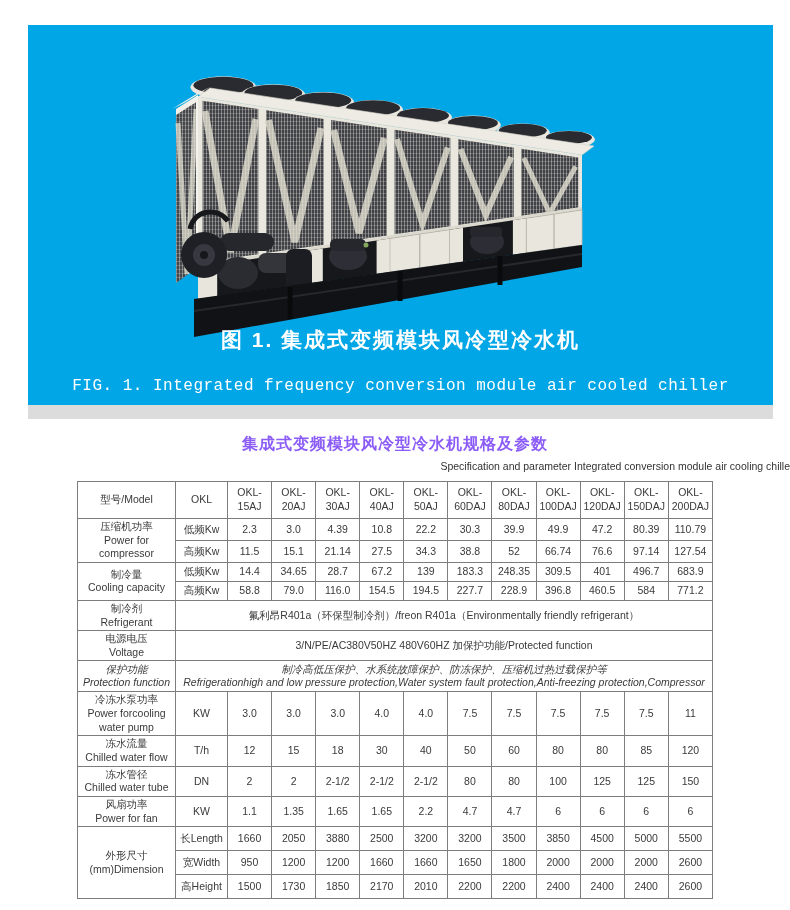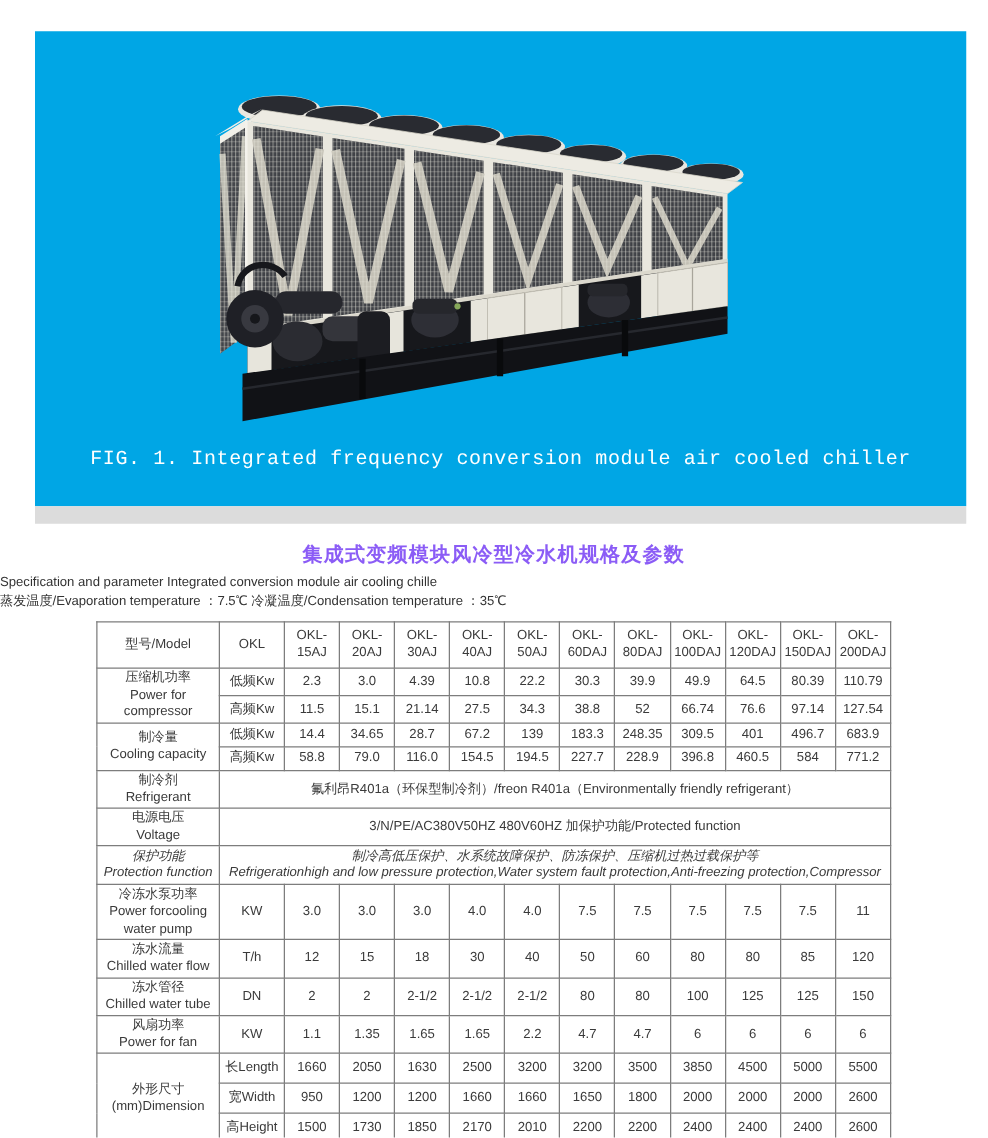--- a/index.html
+++ b/index.html
@@ -4,26 +4,26 @@
 <style>
   html,body{margin:0;padding:0;background:#fff;}
   body{width:790px;height:910px;position:relative;overflow:hidden;
        font-family:"Liberation Sans",sans-serif;color:#333;}
   
   .hero{position:absolute;left:28px;top:25px;width:745px;height:380px;background:#00A6E5;}
   .hero-strip{position:absolute;left:28px;top:405px;width:745px;height:14px;background:#DCDCDC;}
   .machine{position:absolute;left:142px;top:24px;width:440px;height:auto;}
   .cap-zh{position:absolute;left:0;top:301px;width:100%;text-align:center;color:#fff;
           font-size:21px;font-weight:bold;letter-spacing:2px;}
-  .cap-en{position:absolute;left:0;top:333px;width:100%;text-align:center;color:#fff;
+  .cap-en{position:absolute;left:0;top:352px;width:100%;text-align:center;color:#fff;
           font-size:16px;font-family:"Liberation Mono","DejaVu Sans Mono",monospace;letter-spacing:0.5px;}
   
   .spec{position:absolute;left:0;top:434px;width:790px;}
   .spec-title{text-align:center;font-size:16px;font-weight:bold;color:#8b5cf6;margin:0 0 5px 0;letter-spacing:1px;}
-  .spec-sub{text-align:left;font-size:10.5px;color:#333;margin:2px 0;}
+  .spec-sub{text-align:right;font-size:10.5px;color:#333;margin:2px 0;}
   table{border-collapse:collapse;table-layout:fixed;width:636px;margin:9px auto 0 auto;
         font-size:10.5px;color:#3a3a3a;}
   td{border:1px solid #7d7d7d;text-align:center;vertical-align:middle;padding:1px 2px;line-height:1.3;
      overflow:hidden;}
   table{border:1px solid #5a5a5a;}
   col.c-label{width:98px;} col.c-unit{width:52px;}
   tr.r-hdr td{height:34px;}
   tr.r-freq td{height:16px;}
   tr.r-mid td{height:26px;}
   tr.r-prot td{height:28px;font-style:italic;}
@@ -161,28 +161,28 @@
 
     <g>
       <path d="M24,250 L412,196 L412,218 L24,288 Z" fill="#111216"></path>
       <path d="M24,262 L412,205" stroke="#26282e" stroke-width="2"></path>
       <path d="M120,238 L120,270" stroke="#090a0c" stroke-width="5"></path>
       <path d="M230,222 L230,252" stroke="#090a0c" stroke-width="5"></path>
       <path d="M330,207 L330,236" stroke="#090a0c" stroke-width="5"></path>
     </g>
   </svg>
 
+  <div class="cap-zh">图 1.  集成式变频模块风冷型冷水机</div>
   <div class="cap-en">FIG. 1. Integrated frequency conversion module air cooled chiller</div>
 </div>
 <div class="hero-strip"></div>
 
 <div class="spec">
   <div class="spec-title">集成式变频模块风冷型冷水机规格及参数</div>
   <div class="spec-sub">Specification and parameter Integrated conversion module air cooling chille</div>
-  <div class="spec-sub">蒸发温度/Evaporation temperature ：7.5℃ 冷凝温度/Condensation temperature ：35℃</div>
 
   <table>
     <colgroup>
       <col class="c-label">
         <col class="c-unit">
       <col>
         <col>
         <col>
         <col>
         <col>
@@ -216,21 +216,21 @@
       </td>
       <td>低频Kw</td>
       <td>2.3</td>
       <td>3.0</td>
       <td>4.39</td>
       <td>10.8</td>
       <td>22.2</td>
       <td>30.3</td>
       <td>39.9</td>
       <td>49.9</td>
-      <td>64.5</td>
+      <td>47.2</td>
       <td>80.39</td>
       <td>110.79</td>
     </tr>
     <tr class="r-freq">
       <td>高频Kw</td>
       <td>11.5</td>
       <td>15.1</td>
       <td>21.14</td>
       <td>27.5</td>
       <td>34.3</td>
@@ -371,21 +371,21 @@
       <td>6</td>
     </tr>
     <tr class="r-dim">
       <td rowspan="3">
         <div>外形尺寸</div>
         <div>(mm)Dimension</div>
       </td>
       <td>长Length</td>
       <td>1660</td>
       <td>2050</td>
-      <td>1630</td>
+      <td>3880</td>
       <td>2500</td>
       <td>3200</td>
       <td>3200</td>
       <td>3500</td>
       <td>3850</td>
       <td>4500</td>
       <td>5000</td>
       <td>5500</td>
     </tr>
     <tr class="r-dim">

